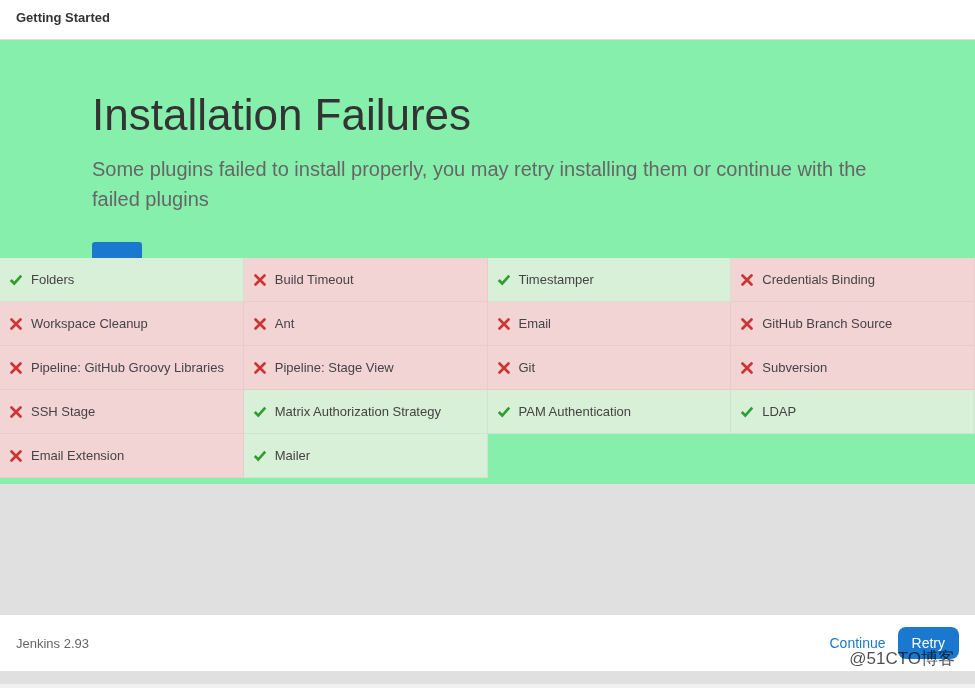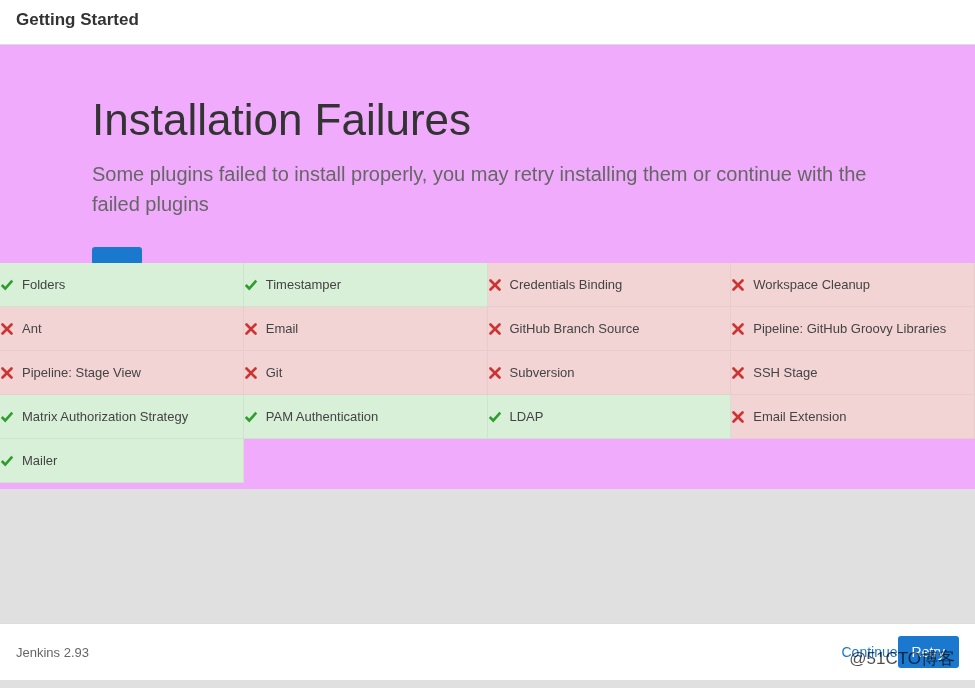--- a/index.html
+++ b/index.html
@@ -10,27 +10,27 @@
       height: 688px;
       overflow: hidden;
       position: relative;
     }
     .topbar {
       background: #fff;
       padding: 10px 16px 14px 16px;
       border-bottom: 1px solid #ddd;
     }
     .topbar h3 {
-      font-size: 17px;
+      font-size: 13px;
       font-weight: 600;
       color: #333;
     }
     .content {
       padding: 50px 92px 0 92px;
-      background: #f0abfc;
+      background: #86efac;
     }
     .content h1 {
       font-size: 44px;
       font-weight: 500;
       color: #333;
       margin-bottom: 14px;
     }
     .content p.subtitle {
       font-size: 20px;
       font-weight: 400;
@@ -54,21 +54,21 @@
       grid-template-columns: repeat(4, 1fr);
       width: 975px;
       margin-left: -92px;
       border-collapse: collapse;
       position: relative;
       top: -6px;
     }
     .plugin-item {
       display: flex;
       align-items: center;
-      padding: 14px 8px 14px 0;
+      padding: 14px 8px 14px 9px;
       font-size: 13px;
       color: #444;
       border-right: 1px solid rgba(100,100,100,0.08);
       border-bottom: 1px solid rgba(100,100,100,0.08);
       gap: 8px;
     }
     .plugin-item.success {
       background: #d8efd8;
     }
     .plugin-item.failure {
@@ -84,50 +84,51 @@
     }
     .check-icon svg { stroke: #2e9e2e; fill: none; stroke-width: 3; }
     .cross-icon svg { fill: #cc3333; }
     .gray-area {
       background: #e0e0e0;
       width: 975px;
       height: 200px;
     }
     .footer {
       position: absolute;
-      bottom: 8px;
+      bottom: 17px;
       left: 0;
       right: 0;
       background: #fff;
       border-top: 1px solid #ddd;
       display: flex;
       align-items: center;
       justify-content: space-between;
       padding: 12px 16px;
     }
     .footer .version {
       font-size: 13px;
       color: #666;
     }
     .footer-right {
       display: flex;
       align-items: center;
+      gap: 12px;
     }
     .footer .continue-link {
       color: #1a78cf;
       font-size: 14px;
       text-decoration: none;
       cursor: pointer;
     }
     .footer .retry-footer-btn {
       background: #1a78cf;
       color: #fff;
       border: none;
       padding: 8px 14px;
-      border-radius: 3px;
+      border-radius: 8px;
       font-size: 14px;
       cursor: pointer;
     }
     .watermark {
       position: absolute;
       bottom: 18px;
       right: 20px;
       font-size: 17px;
       color: rgba(0,0,0,0.7);
       font-weight: 400;
@@ -149,20 +150,28 @@
 
   <div class="plugin-grid" id="plugin-grid">
       <div class="plugin-item success">
         <span class="icon check-icon">
           <svg viewBox="0 0 16 16" width="14" height="14">
             <polyline points="2,8 6,12 14,3"></polyline>
           </svg>
         </span>
         <span>Folders</span>
       </div>
+      <div class="plugin-item failure">
+        <span class="icon cross-icon">
+          <svg viewBox="0 0 16 16" width="12" height="12">
+            <path d="M2 2 L14 14 M14 2 L2 14" stroke="#cc3333" stroke-width="3.5" stroke-linecap="round"></path>
+          </svg>
+        </span>
+        <span>Build Timeout</span>
+      </div>
       <div class="plugin-item success">
         <span class="icon check-icon">
           <svg viewBox="0 0 16 16" width="14" height="14">
             <polyline points="2,8 6,12 14,3"></polyline>
           </svg>
         </span>
         <span>Timestamper</span>
       </div>
       <div class="plugin-item failure">
         <span class="icon cross-icon">

